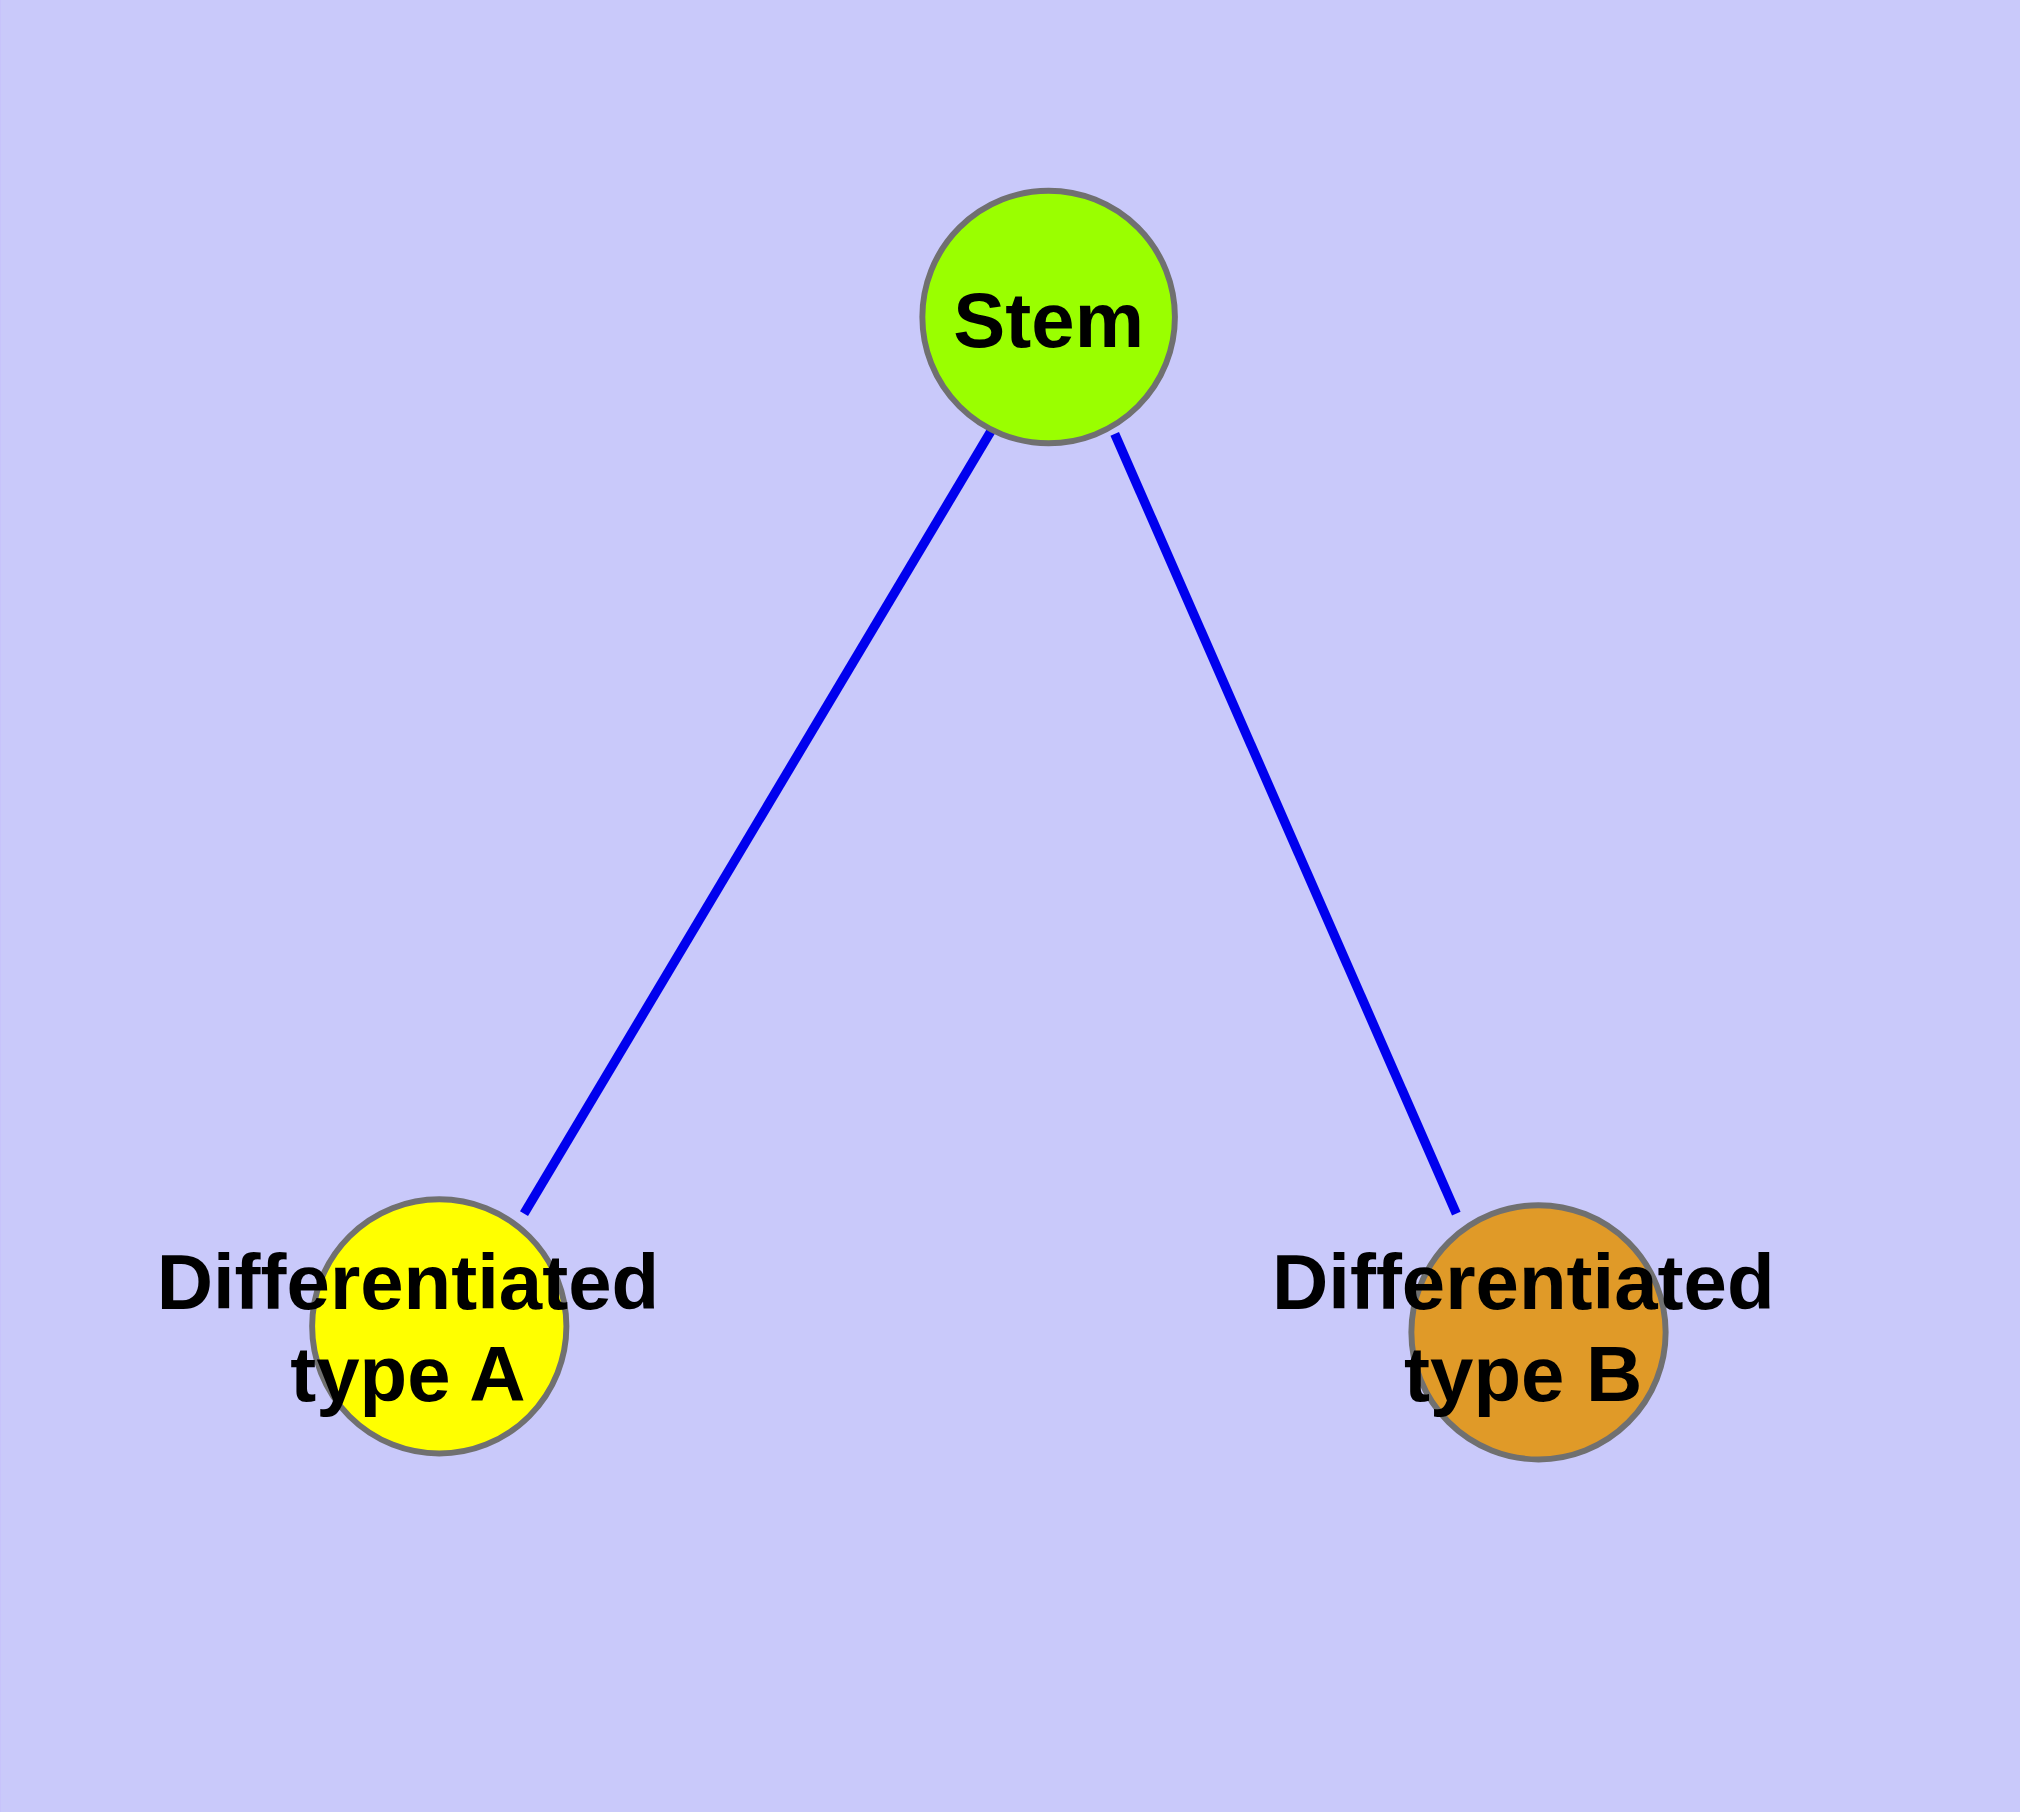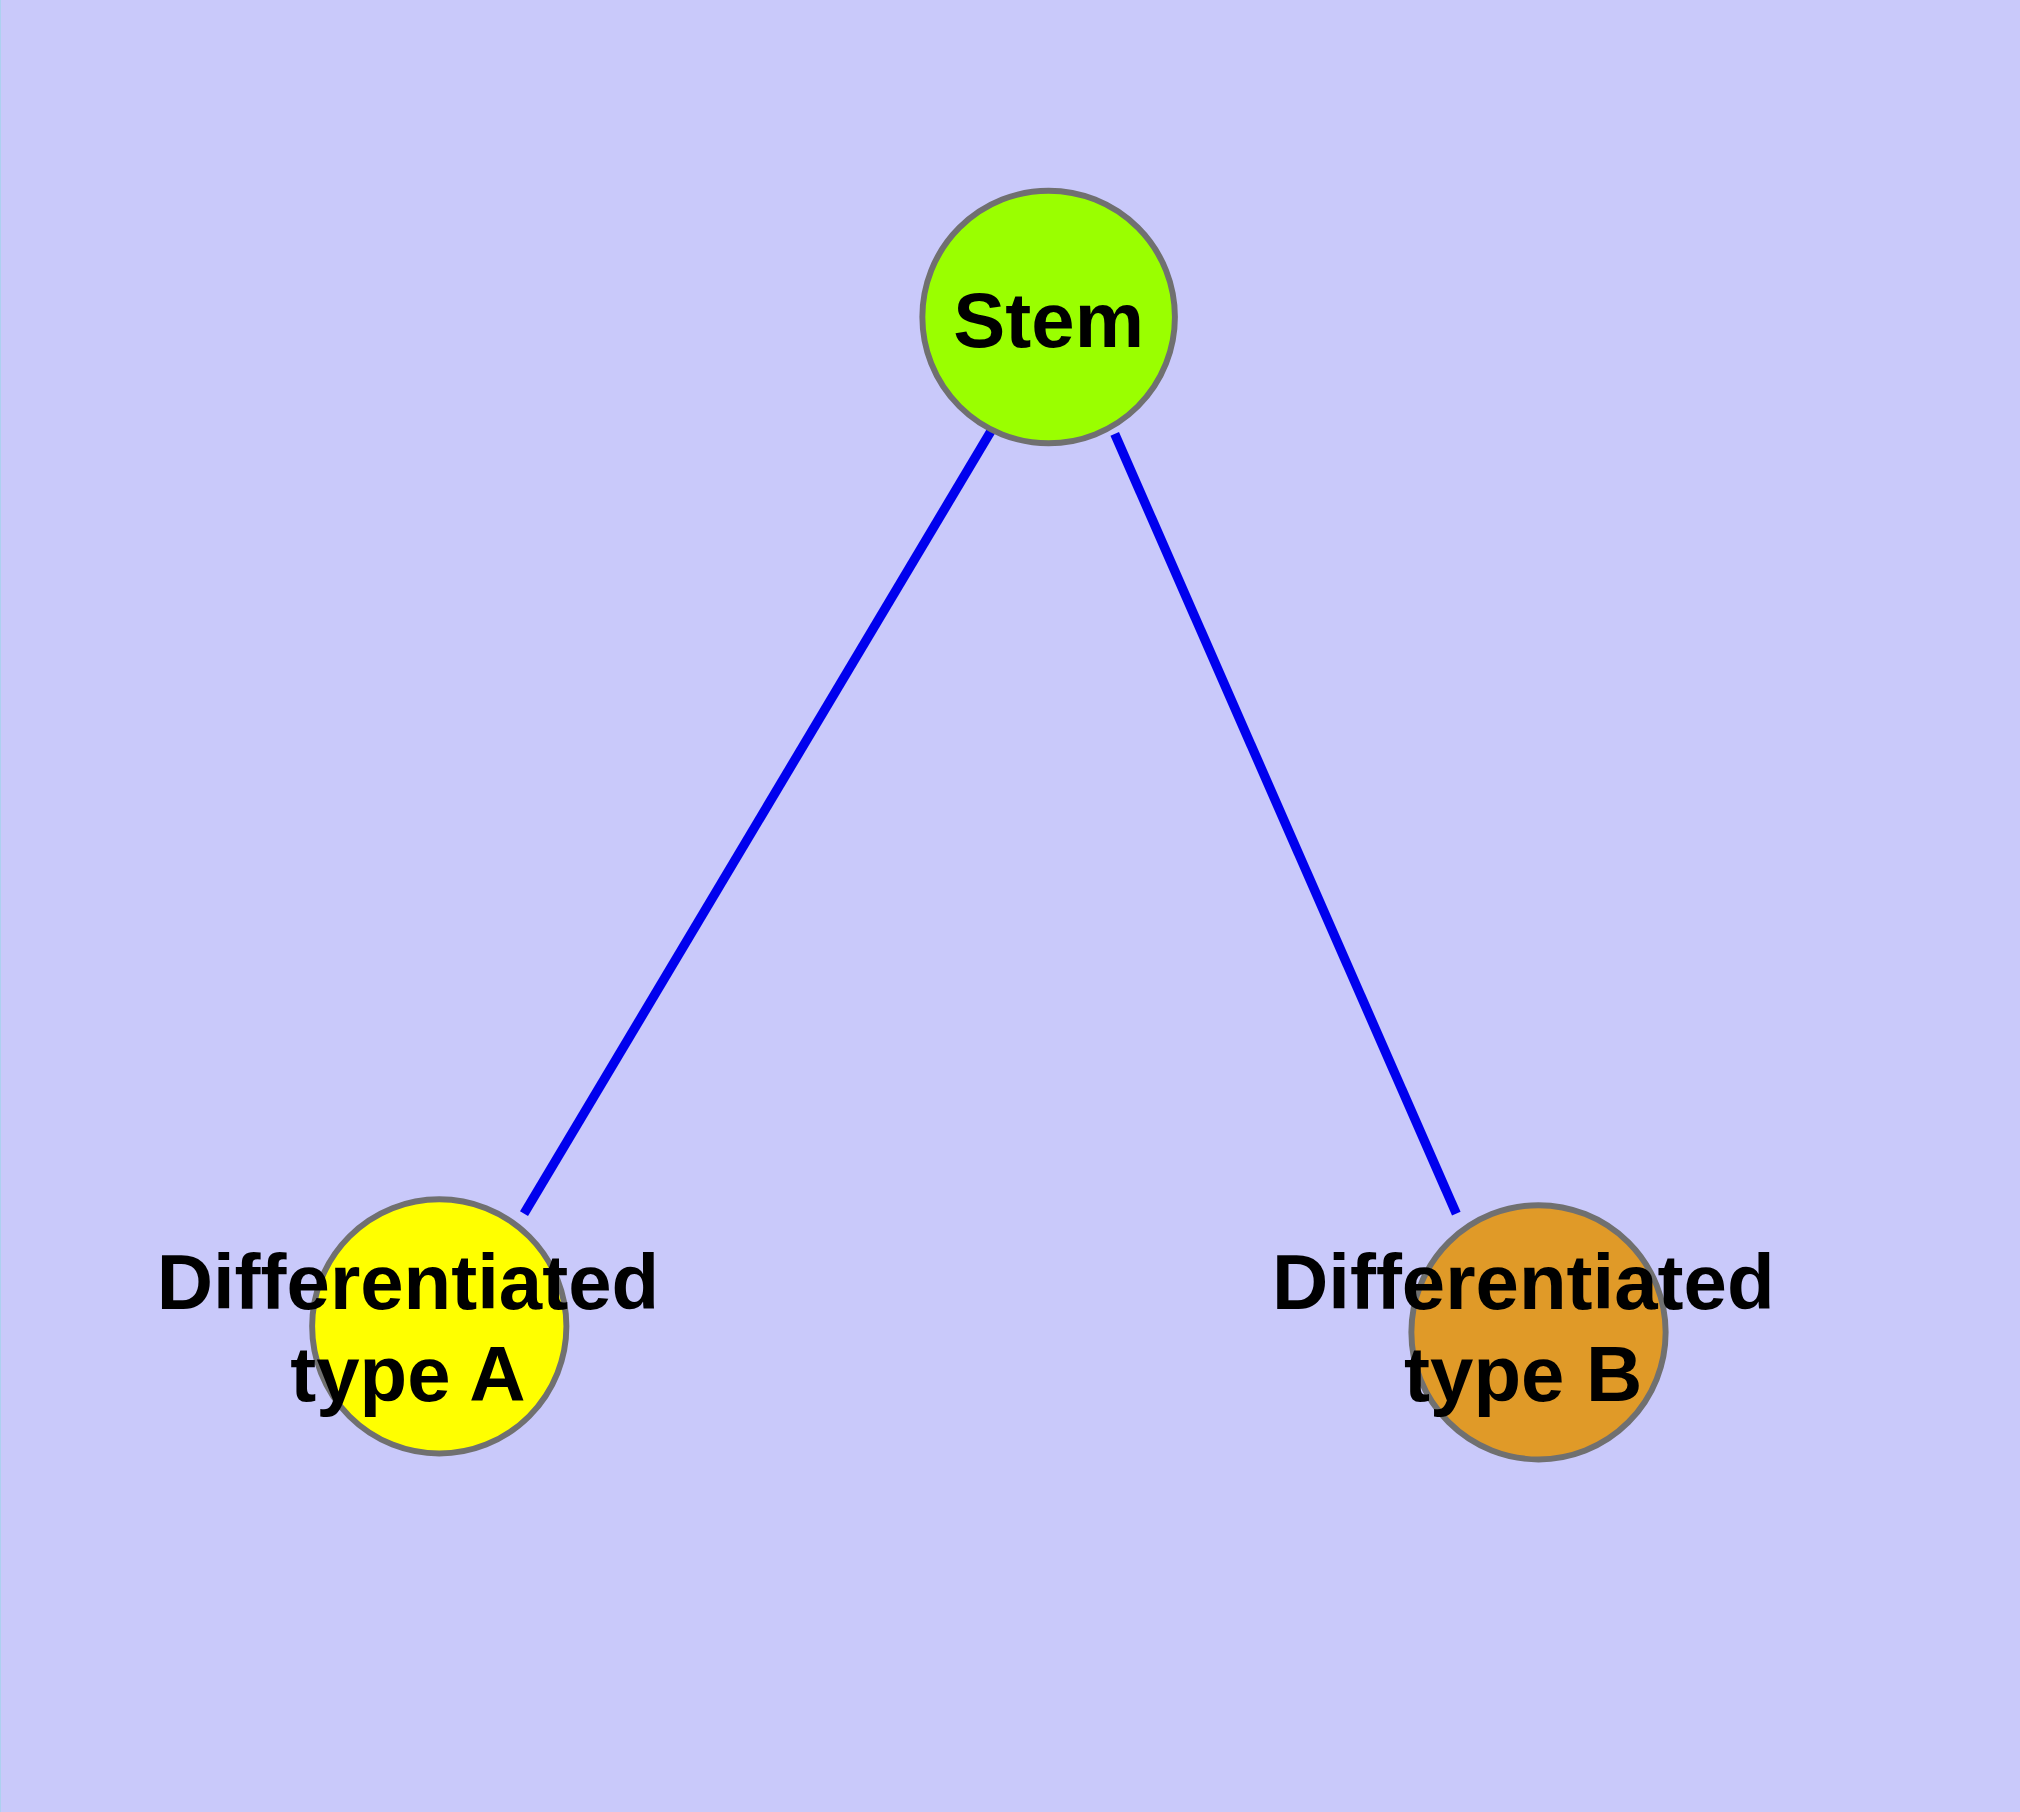--- a/index.html
+++ b/index.html
@@ -31,21 +31,21 @@
     font-family: "Liberation Sans", sans-serif;
     font-weight: bold;
     fill: #000000;
     text-anchor: middle;
     dominant-baseline: alphabetic;
   }
 </style>
 </head>
 <body>
 
-<div id="canvas" style="width: 2021px; height: 1812px; background: #5eead4; text-align: right;">
+<div id="canvas" style="width: 2021px; height: 1812px; background: #c4b5fd; text-align: right;">
   <svg id="graph-svg" viewBox="0 0 2384 2138">
     <rect id="bg-rect" x="0" y="0" width="2384" height="2138" fill="#c9c9fa"></rect>
     <g id="edge-layer">
         <line class="edge-line" x1="1170" y1="507" x2="618" y2="1432" stroke="#0000ee" stroke-width="11" stroke-linecap="butt"></line>
         <line class="edge-line" x1="1315" y1="512" x2="1718" y2="1432" stroke="#0000ee" stroke-width="11" stroke-linecap="butt"></line>
       </g>
     <g id="node-layer">
         <circle class="node-circle" cx="1237" cy="374" r="149" fill="#9aff00" stroke="#707070" stroke-width="7"></circle>
         <circle class="node-circle" cx="518" cy="1565" r="150" fill="#ffff00" stroke="#707070" stroke-width="7"></circle>
         <circle class="node-circle" cx="1815" cy="1572" r="150" fill="#e09a28" stroke="#707070" stroke-width="7"></circle>

